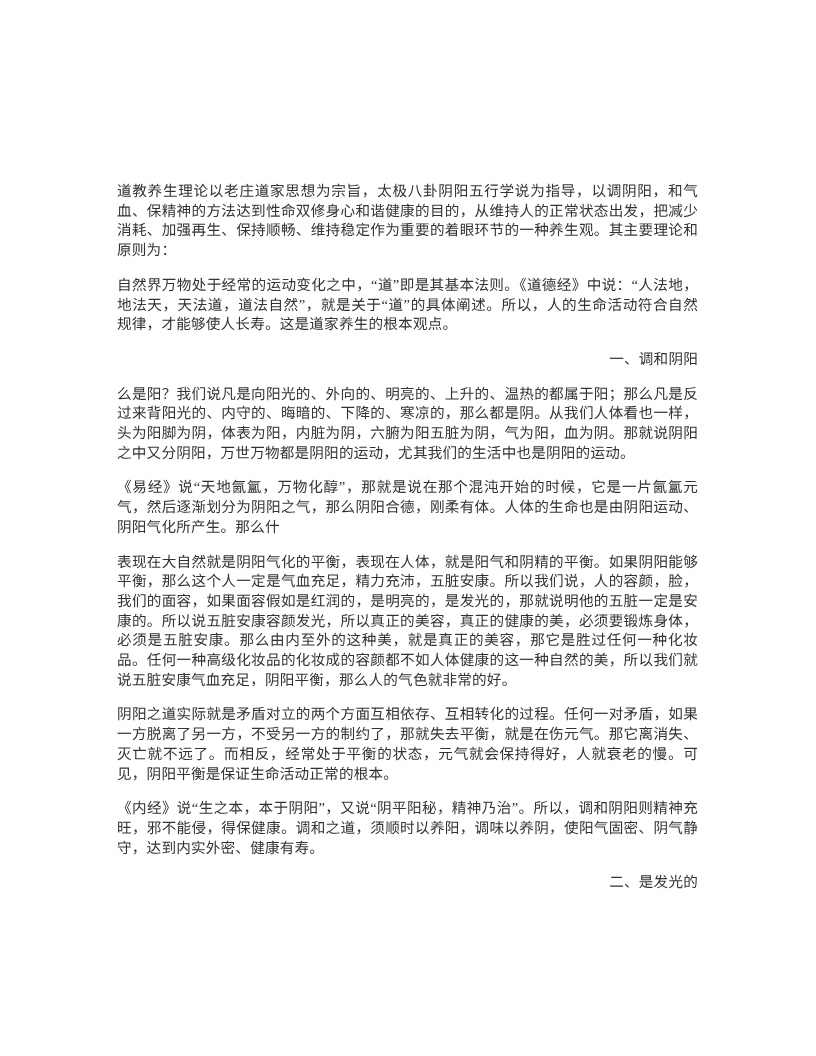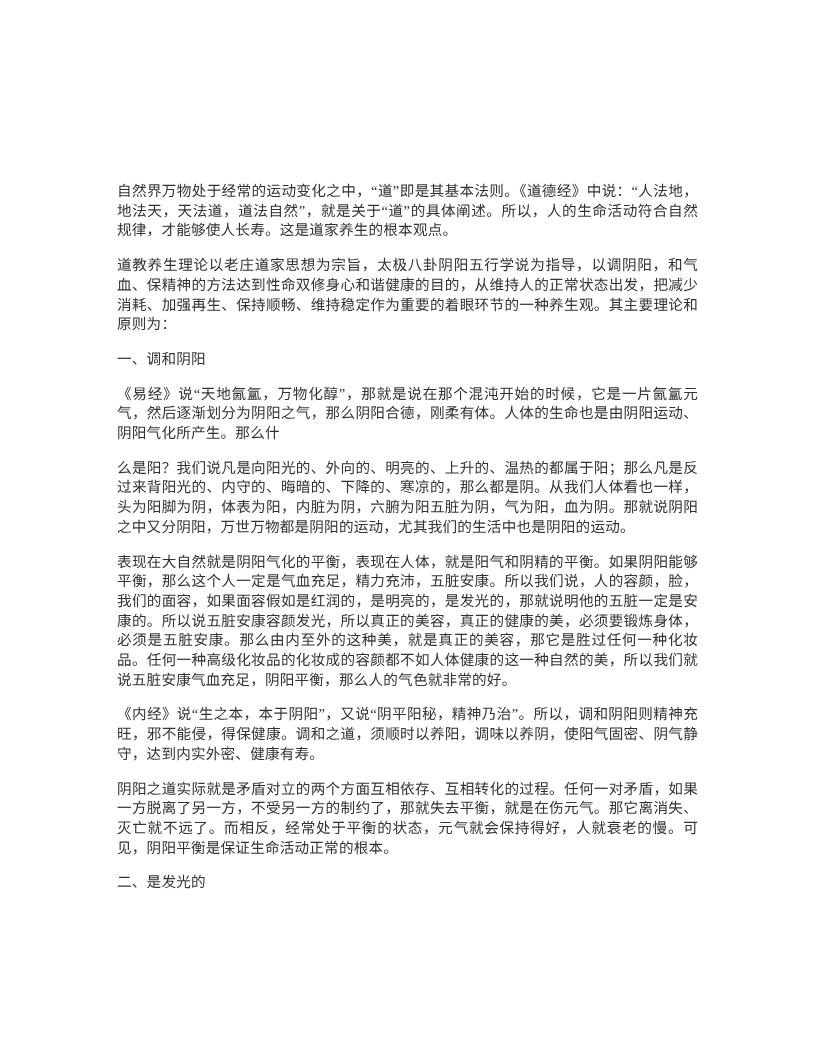--- a/index.html
+++ b/index.html
@@ -26,31 +26,31 @@
   .content p {
     margin: 0 0 15px 0;
     font-size: 14.6px;
     line-height: 19.7px;
     text-align: justify;
     text-justify: inter-ideograph;
     word-break: break-all;
     letter-spacing: 0.2px;
   }
   .content p.heading {
-    text-align: left;
+    text-align: right;
   }
 </style>
 </head>
 <body>
 
 <div class="page" style="background: rgb(255, 255, 255);">
   <div class="content" id="content" style="color: rgb(51, 51, 51);">
+      <p class="paragraph">道教养生理论以老庄道家思想为宗旨，太极八卦阴阳五行学说为指导，以调阴阳，和气血、保精神的方法达到性命双修身心和谐健康的目的，从维持人的正常状态出发，把减少消耗、加强再生、保持顺畅、维持稳定作为重要的着眼环节的一种养生观。其主要理论和原则为：</p>
       <p class="paragraph">自然界万物处于经常的运动变化之中，“道”即是其基本法则。《道德经》中说：“人法地，地法天，天法道，道法自然”，就是关于“道”的具体阐述。所以，人的生命活动符合自然规律，才能够使人长寿。这是道家养生的根本观点。</p>
-      <p class="paragraph">道教养生理论以老庄道家思想为宗旨，太极八卦阴阳五行学说为指导，以调阴阳，和气血、保精神的方法达到性命双修身心和谐健康的目的，从维持人的正常状态出发，把减少消耗、加强再生、保持顺畅、维持稳定作为重要的着眼环节的一种养生观。其主要理论和原则为：</p>
       <p class="heading">一、调和阴阳</p>
+      <p class="paragraph">么是阳？我们说凡是向阳光的、外向的、明亮的、上升的、温热的都属于阳；那么凡是反过来背阳光的、内守的、晦暗的、下降的、寒凉的，那么都是阴。从我们人体看也一样，头为阳脚为阴，体表为阳，内脏为阴，六腑为阳五脏为阴，气为阳，血为阴。那就说阴阳之中又分阴阳，万世万物都是阴阳的运动，尤其我们的生活中也是阴阳的运动。</p>
       <p class="paragraph">《易经》说“天地氤氲，万物化醇”，那就是说在那个混沌开始的时候，它是一片氤氲元气，然后逐渐划分为阴阳之气，那么阴阳合德，刚柔有体。人体的生命也是由阴阳运动、阴阳气化所产生。那么什</p>
-      <p class="paragraph">么是阳？我们说凡是向阳光的、外向的、明亮的、上升的、温热的都属于阳；那么凡是反过来背阳光的、内守的、晦暗的、下降的、寒凉的，那么都是阴。从我们人体看也一样，头为阳脚为阴，体表为阳，内脏为阴，六腑为阳五脏为阴，气为阳，血为阴。那就说阴阳之中又分阴阳，万世万物都是阴阳的运动，尤其我们的生活中也是阴阳的运动。</p>
       <p class="paragraph">表现在大自然就是阴阳气化的平衡，表现在人体，就是阳气和阴精的平衡。如果阴阳能够平衡，那么这个人一定是气血充足，精力充沛，五脏安康。所以我们说，人的容颜，脸，我们的面容，如果面容假如是红润的，是明亮的，是发光的，那就说明他的五脏一定是安康的。所以说五脏安康容颜发光，所以真正的美容，真正的健康的美，必须要锻炼身体，必须是五脏安康。那么由内至外的这种美，就是真正的美容，那它是胜过任何一种化妆品。任何一种高级化妆品的化妆成的容颜都不如人体健康的这一种自然的美，所以我们就说五脏安康气血充足，阴阳平衡，那么人的气色就非常的好。</p>
+      <p class="paragraph">阴阳之道实际就是矛盾对立的两个方面互相依存、互相转化的过程。任何一对矛盾，如果一方脱离了另一方，不受另一方的制约了，那就失去平衡，就是在伤元气。那它离消失、灭亡就不远了。而相反，经常处于平衡的状态，元气就会保持得好，人就衰老的慢。可见，阴阳平衡是保证生命活动正常的根本。</p>
       <p class="paragraph">《内经》说“生之本，本于阴阳”，又说“阴平阳秘，精神乃治”。所以，调和阴阳则精神充旺，邪不能侵，得保健康。调和之道，须顺时以养阳，调味以养阴，使阳气固密、阴气静守，达到内实外密、健康有寿。</p>
-      <p class="paragraph">阴阳之道实际就是矛盾对立的两个方面互相依存、互相转化的过程。任何一对矛盾，如果一方脱离了另一方，不受另一方的制约了，那就失去平衡，就是在伤元气。那它离消失、灭亡就不远了。而相反，经常处于平衡的状态，元气就会保持得好，人就衰老的慢。可见，阴阳平衡是保证生命活动正常的根本。</p>
       <p class="heading">二、是发光的</p>
     </div>
 </div>
 
 </body></html>

